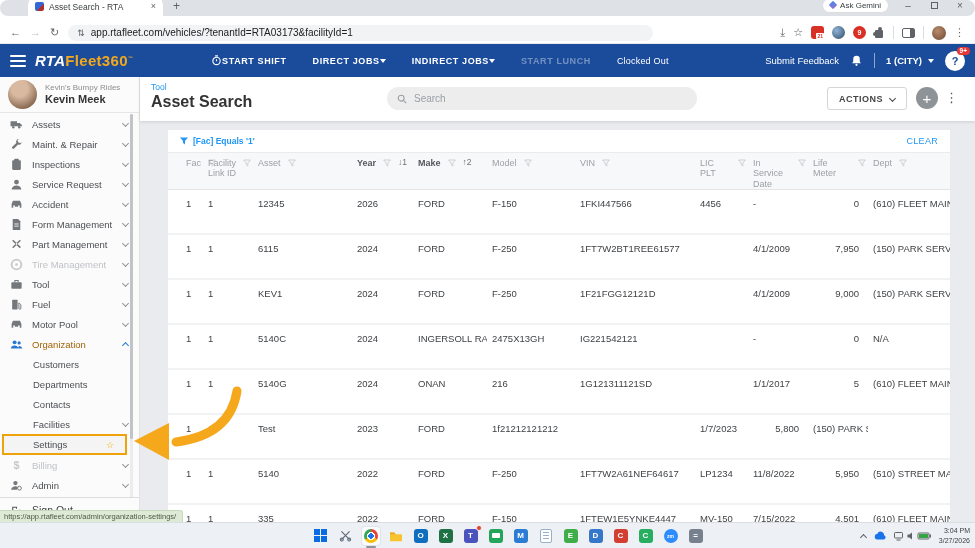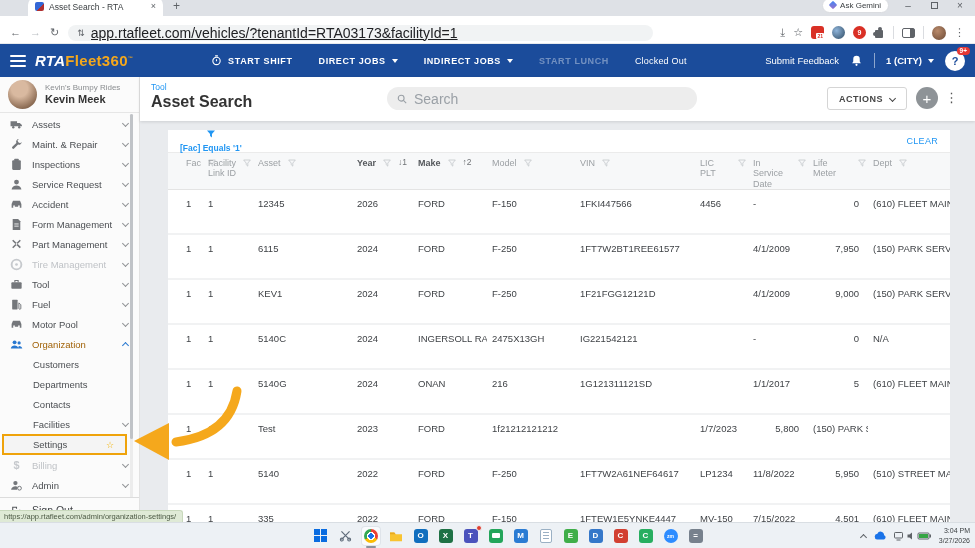--- a/index.html
+++ b/index.html
@@ -1,38 +1,38 @@
 <!DOCTYPE html>
 <html><head>
 <meta charset="utf-8">
 <style>
   *{margin:0;padding:0;box-sizing:border-box;}
   html,body{background:#888;}
   body{font-family:"Liberation Sans",sans-serif;}
   .screen{position:relative;width:975px;height:548px;background:#fff;overflow:hidden;margin:0 auto;}
 
   
-  .tabstrip{position:absolute;top:0;left:0;right:0;height:16px;background:#dee1e6;display:flex;align-items:flex-end;}
+  .tabstrip{position:absolute;top:0;left:0;right:0;height:16px;background:#dee1e6;display:flex;align-items:flex-end;border-radius:9px;}
   .tab{margin-left:28px;width:135px;height:19px;background:#fff;border-radius:8px 8px 0 0;display:flex;align-items:center;gap:5px;padding:0 7px;}
   .favicon{width:9px;height:9px;border-radius:2px;background:linear-gradient(135deg,#3367d6 60%,#b03030 60%);flex:0 0 auto;}
   .tab-title{font-size:8.5px;color:#3c4043;white-space:nowrap;overflow:hidden;flex:1;}
   .tab-close{font-size:9px;color:#5f6368;line-height:1;}
   .newtab{font-size:12px;color:#5f6368;margin-left:10px;line-height:1;padding-bottom:4px;}
   .tabstrip-right{margin-left:auto;display:flex;align-items:center;gap:12px;height:22px;padding-right:8px;}
   .gemini-pill{display:flex;align-items:center;gap:4px;background:#fff;border:1px solid #dadce0;border-radius:9px;height:15px;padding:0 7px;font-size:8px;color:#3c4043;}
   .spark{width:6px;height:6px;background:linear-gradient(135deg,#4285f4,#9b72cb);transform:rotate(45deg);border-radius:1px;}
   .winbtn{font-size:10px;color:#5f6368;width:14px;text-align:center;}
   .winbox{display:inline-block;width:7px;height:7px;border:1px solid #5f6368;}
 
   .urlrow{position:absolute;top:22px;left:0;right:0;height:22px;background:#fff;display:flex;align-items:center;gap:9px;padding:0 10px;border-bottom:1px solid #e8eaed;}
   .navic{font-size:11px;color:#5f6368;line-height:1;}
   .navic.dis{color:#b9bdc2;}
   .urlpill{width:585px;height:16px;background:#f1f3f4;border-radius:8px;display:flex;align-items:center;gap:6px;padding:0 9px;}
   .tune{font-size:9px;color:#5f6368;}
-  .urltext{font-size:14px;color:#202124;white-space:nowrap;overflow:hidden;text-decoration:underline;}
+  .urltext{font-size:10px;color:#202124;white-space:nowrap;overflow:hidden;}
   .urlrow-right{margin-left:auto;display:flex;align-items:center;gap:8px;}
   .ext{width:13px;height:13px;border-radius:3px;position:relative;display:flex;align-items:center;justify-content:center;}
   .ext.red21{background:#d93025;}
   .ext.red21 .b{position:absolute;bottom:0;right:0;background:#fff;color:#d93025;font-size:5px;font-weight:bold;padding:0 1px;border-radius:1px;}
   .ext.bluecirc{border-radius:50%;background:radial-gradient(circle at 35% 35%,#8fb4d9,#2e4a62);}
   .ext.red9{border-radius:50%;background:#d93025;color:#fff;font-size:7px;font-weight:bold;}
   .puzzle{width:11px;height:11px;position:relative;}
   .puzzle .body{position:absolute;left:1px;top:3px;width:8px;height:8px;background:#5f6368;border-radius:1px;}
   .puzzle .n1{position:absolute;left:4px;top:0;width:4px;height:4px;border-radius:50%;background:#5f6368;}
   .puzzle .n2{position:absolute;left:-1px;top:5px;width:4px;height:4px;border-radius:50%;background:#5f6368;}
@@ -43,21 +43,21 @@
   .kebab{font-size:11px;color:#5f6368;}
 
   
   .appbar{position:absolute;top:44px;left:0;right:0;height:33px;background:#1b4c9b;display:flex;align-items:center;padding:0 10px;color:#fff;}
   .burger{width:16px;display:flex;flex-direction:column;gap:3px;margin-right:9px;}
   .burger span{height:2px;background:#fff;border-radius:1px;}
   .brand{font-size:15px;font-weight:bold;font-style:italic;letter-spacing:.3px;white-space:nowrap;}
   .brand .gold{color:#f5a81c;font-style:normal;}
   .brand sup{font-size:5px;color:#f5a81c;}
   .menu{display:flex;align-items:center;gap:26px;margin-left:78px;}
-  .menu-item{display:flex;align-items:center;gap:6px;font-size:9px;font-weight:bold;letter-spacing:.6px;white-space:nowrap;}
+  .menu-item{display:flex;align-items:center;gap:0;font-size:9px;font-weight:bold;letter-spacing:.6px;white-space:nowrap;}
   .menu-item.dim{color:rgba(255,255,255,.38);}
   .menu-item.plain{font-weight:normal;letter-spacing:.2px;}
   .caret{width:0;height:0;border:3px solid transparent;border-top:4px solid currentColor;margin-top:3px;}
   .appbar-right{margin-left:auto;display:flex;align-items:center;gap:11px;}
   .feedback{font-size:9.5px;white-space:nowrap;}
   .bell svg{display:block;}
   .hdiv{width:1px;height:15px;background:rgba(255,255,255,.5);}
   .facility{display:flex;align-items:center;gap:6px;font-size:9.5px;font-weight:bold;white-space:nowrap;}
   .help{position:relative;width:20px;height:20px;border-radius:50%;background:#fff;color:#1b4c9b;font-weight:bold;font-size:11px;display:flex;align-items:center;justify-content:center;}
   .help .badge{position:absolute;top:-4px;right:-5px;background:#e53935;color:#fff;font-size:6.5px;font-weight:bold;border-radius:7px;padding:1px 3px;line-height:1;}
@@ -91,31 +91,31 @@
   .sb-track{position:absolute;right:6px;top:37px;bottom:25px;width:3px;background:#ececec;}
   .sb-thumb{position:absolute;right:6px;top:37px;height:325px;width:3px;background:#c0c3c7;border-radius:2px;}
 
   
   .main{flex:1;display:flex;flex-direction:column;background:#e9ebee;min-width:0;}
   .pagehead{position:relative;height:44px;background:#fff;box-shadow:0 1px 3px rgba(0,0,0,.12);z-index:2;}
   .crumb{position:absolute;left:11px;top:5px;font-size:8.5px;color:#2196f3;}
   .ptitle{position:absolute;left:11px;top:16px;font-size:16px;font-weight:bold;color:#333;}
   .searchbar{position:absolute;left:247px;top:10px;width:310px;height:23px;background:#ededed;border-radius:12px;display:flex;align-items:center;gap:7px;padding:0 10px;}
   .searchbar svg{flex:0 0 auto;}
-  .search-input{border:none;background:transparent;outline:none;font-size:14px;color:#555;width:100%;font-family:"Liberation Sans",sans-serif;}
+  .search-input{border:none;background:transparent;outline:none;font-size:10px;color:#555;width:100%;font-family:"Liberation Sans",sans-serif;}
   .search-input::placeholder{color:#9aa0a6;}
   .actions-btn{position:absolute;right:68px;top:10px;height:23px;display:flex;align-items:center;gap:7px;padding:0 11px;background:#fff;border:1px solid #d5d5d5;border-radius:3px;font-size:9px;font-weight:bold;letter-spacing:.5px;color:#454545;}
   .actions-btn .chv{border-color:#454545;margin-top:-1px;}
   .plus-btn{position:absolute;right:37px;top:10px;width:22px;height:22px;border-radius:50%;background:#8e9397;color:#fff;font-size:15px;display:flex;align-items:center;justify-content:center;line-height:1;}
   .head-kebab{position:absolute;right:17px;top:13px;font-size:13px;color:#555;}
 
   .content{flex:1;position:relative;overflow:hidden;}
   .card{position:absolute;left:28px;top:9px;width:782px;height:392px;background:#fff;overflow:hidden;}
   .filterrow{height:22px;display:flex;align-items:center;padding:0 12px;gap:6px;}
-  .fchip{display:flex;align-items:center;gap:5px;color:#2196f3;font-size:8.5px;font-weight:bold;flex-direction:column;}
+  .fchip{display:flex;align-items:center;gap:5px;color:#2196f3;font-size:8.5px;font-weight:bold;}
   .clear{margin-left:auto;color:#2196f3;font-size:9px;letter-spacing:.3px;}
   .grid{display:grid;grid-template-columns:22px 50px 99px 61px 74px 88px 120px 53px 60px 60px 1fr;padding-left:13px;}
   .thead{height:38px;background:#f7f8f9;border-top:1px solid #ebebeb;border-bottom:1px solid #e4e4e4;}
   .th{display:flex;align-items:flex-start;gap:7px;padding:5px 2px 0 5px;font-size:9px;color:#9ca0a4;line-height:1.15;}
   .th .thl{white-space:normal;}
   .th.sorted .thl{color:#55585c;font-weight:bold;}
   .funnel{color:#c3c6ca;margin-top:1px;flex:0 0 auto;}
   .funnel svg{display:block;}
   .sort{font-size:8.5px;color:#6f7276;white-space:nowrap;}
   .tr{height:45px;border-bottom:2px solid #f1f2f3;background:#fff;}

